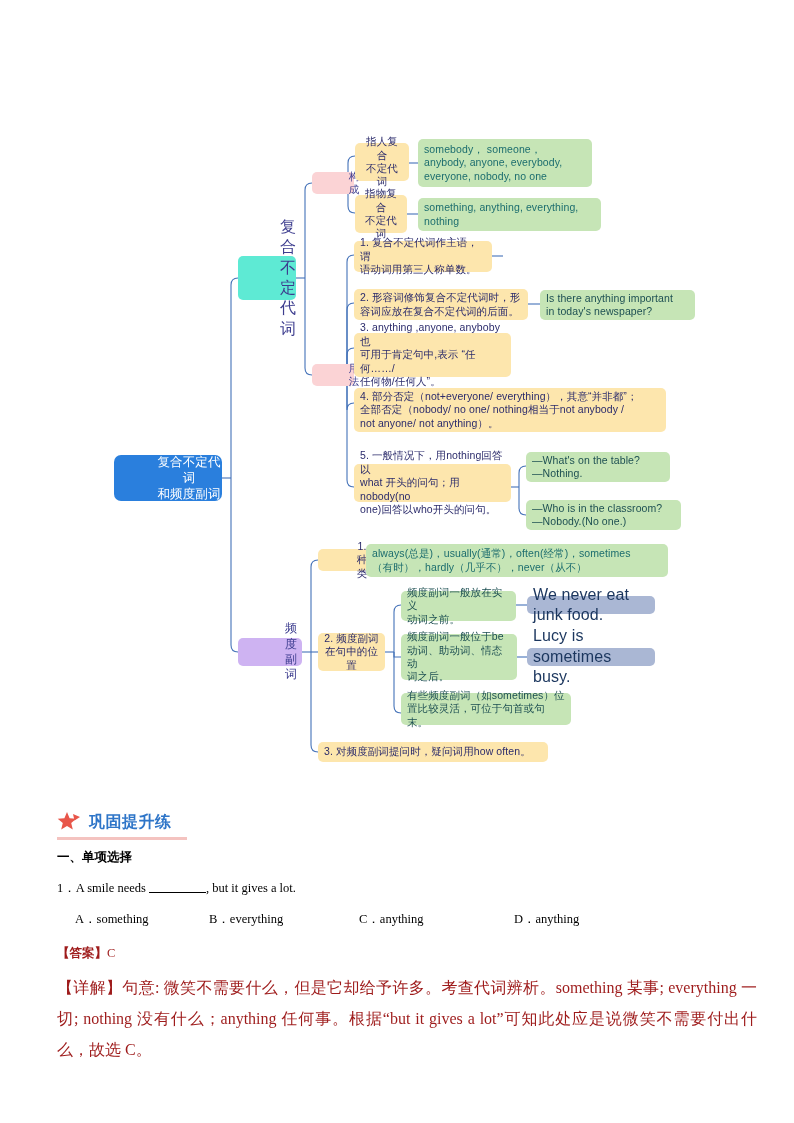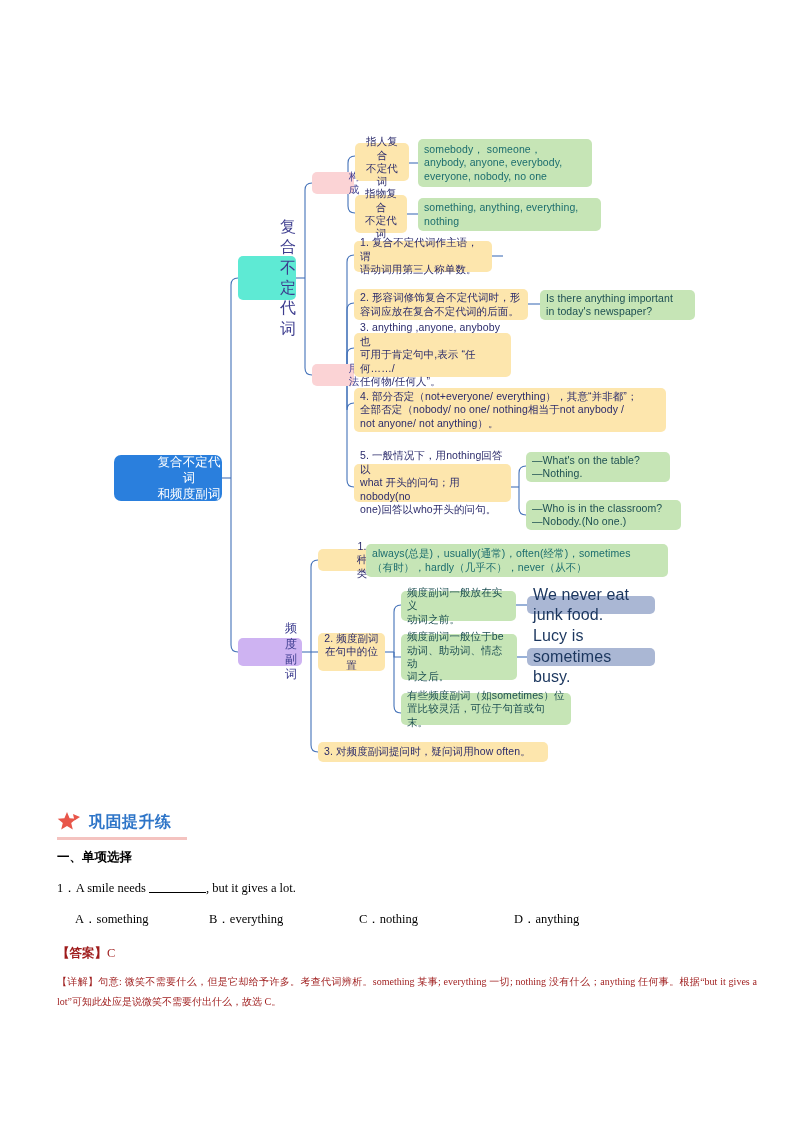--- a/index.html
+++ b/index.html
@@ -184,21 +184,21 @@
   }
   .ans-tag {
     color: #9e1b1b;
     font-weight: bold;
   }
   .expl-block {
     position: absolute;
     left: 57px;
     width: 700px;
     font-family: "Liberation Serif", "DejaVu Serif", serif;
-    font-size: 10px;
+    font-size: 16px;
     color: #9e1b1b;
     line-height: 1.95;
     text-align: justify;
   }
 </style>
 </head>
 <body>
 
 <div id="mindmap">
 
@@ -391,21 +391,21 @@
     <span>一、单项选择</span>
   </div>
 
   <div class="q-block q-stem" style="top:80px;">
     <span>1．</span><span>A smile needs </span><span class="blank"></span><span>, but it gives a lot.</span>
   </div>
 
   <div class="q-block q-options" style="top:111px;">
     <span class="opt-a">A．something</span>
     <span class="opt-b">B．everything</span>
-    <span class="opt-c">C．nothing</span>
+    <span class="opt-c">C．anything</span>
     <span class="opt-d">D．anything</span>
   </div>
 
   <div class="q-block ans-line" style="top:145px;">
     <span class="ans-tag">【答案】</span><span>C</span>
   </div>
 
   <div class="expl-block" style="top:172px;">
     <span>【详解】句意: 微笑不需要什么，但是它却给予许多。考查代词辨析。something 某事; everything 一切; nothing 没有什么；anything 任何事。根据“but it gives a lot”可知此处应是说微笑不需要付出什么，故选 C。</span>
   </div>

